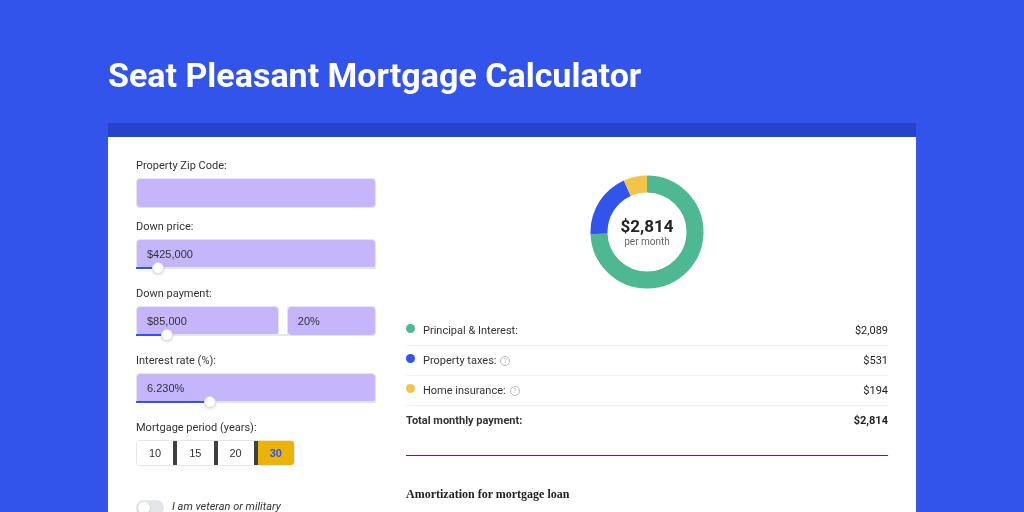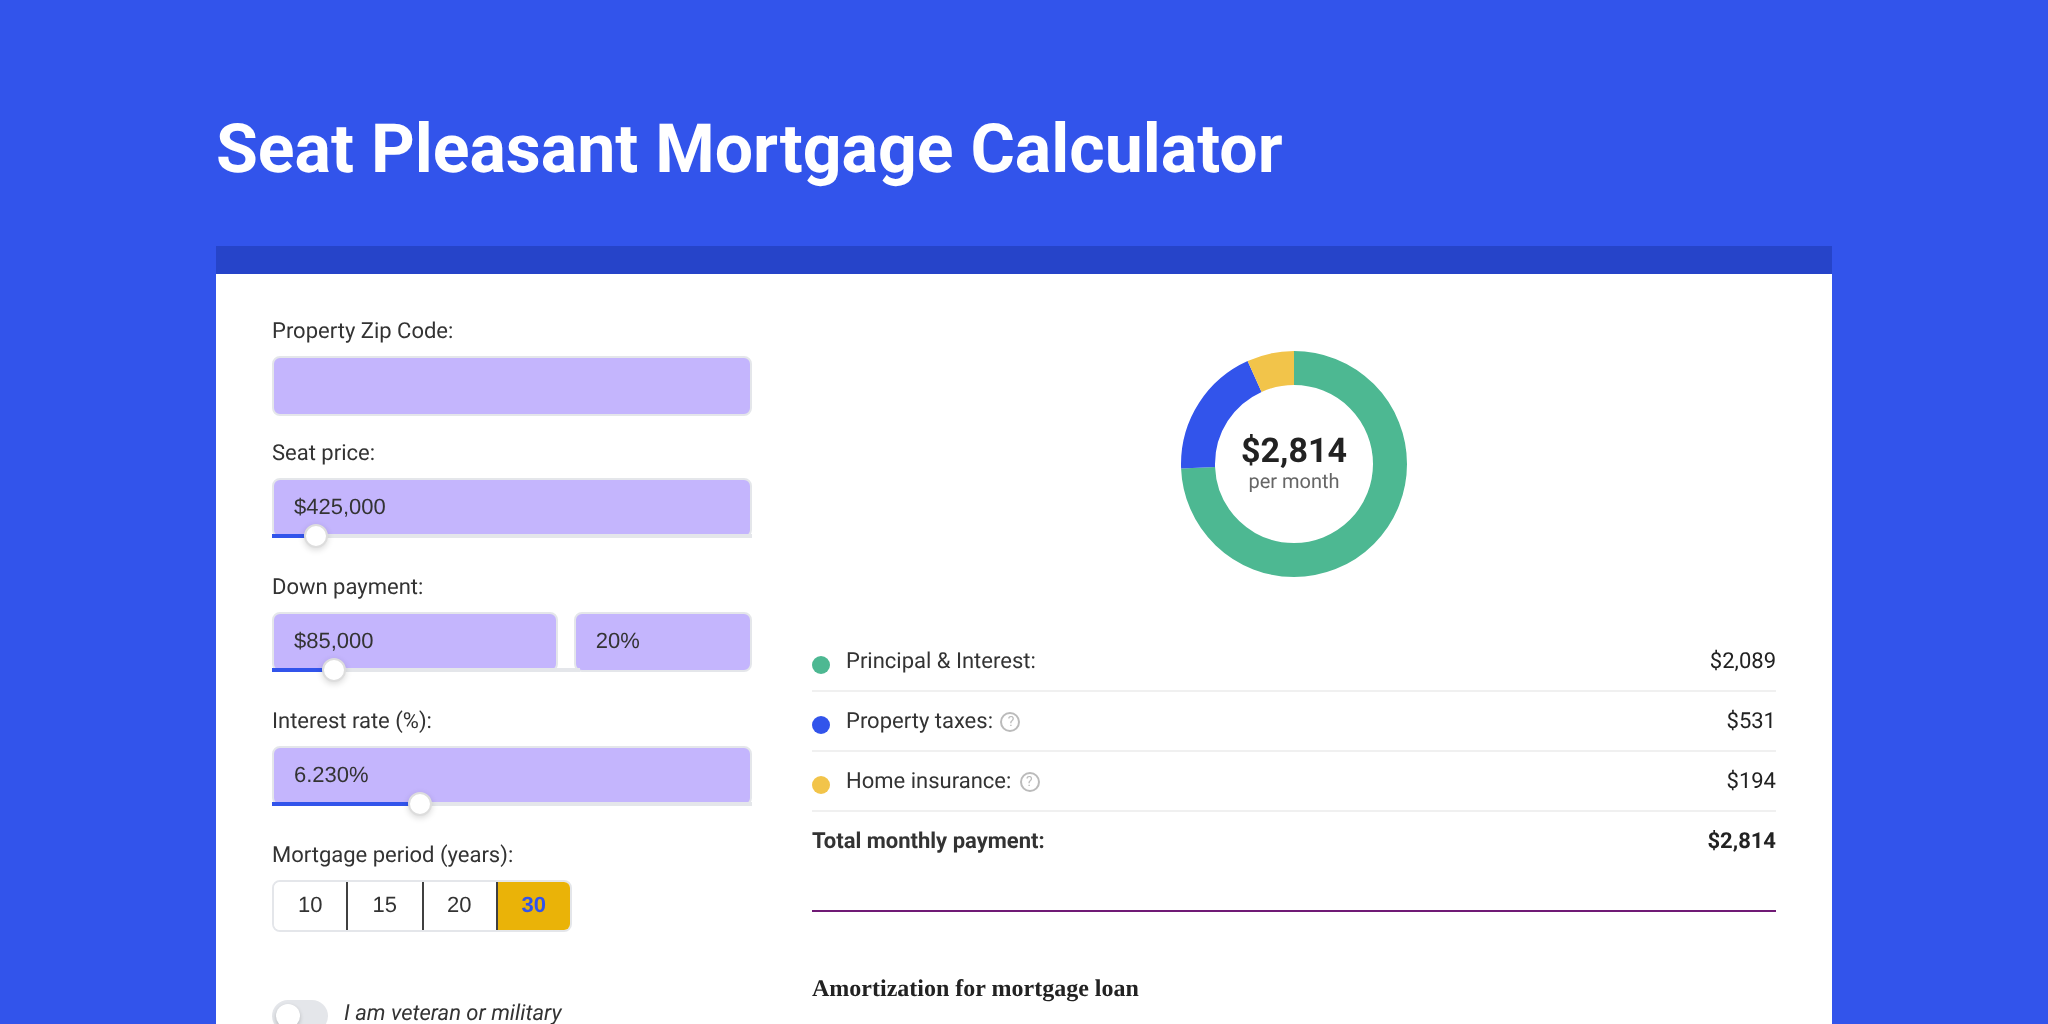--- a/index.html
+++ b/index.html
@@ -12,36 +12,36 @@
   .right { flex: 1; }
   .field-label { font-size: 11px; color: #333; margin-bottom: 6px; margin-top: 12px; }
   .left .field-label:first-child { margin-top: 0; }
   .input { width: 100%; border: 1px solid #e4e6ea; border-radius: 4px; padding: 8px 10px; font-size: 11px; color: #333; background: #c4b5fd; }
   .slider-wrap { position: relative; height: 8px; margin-top: -2px; }
   .slider-track { height: 2px; background: #e4e6ea; position: relative; }
   .slider-fill { height: 2px; background: #3254eb; position: absolute; left: 0; top: 0; }
   .slider-thumb { position: absolute; top: -5px; width: 12px; height: 12px; background: #fff; border: 1px solid #ddd; border-radius: 50%; box-shadow: 0 1px 3px rgba(0,0,0,0.15); }
   .dp-row { display: flex; gap: 8px; }
   .period-row { display: flex; gap: 0; border: 1px solid #e4e6ea; border-radius: 4px; overflow: hidden; width: fit-content; }
-  .period-btn { padding: 6px 12px; font-size: 11px; background: #fff; border: none; border-right: 1px solid #404040; cursor: pointer; color: #333; }
+  .period-btn { padding: 6px 12px; font-size: 11px; background: #fff; border: none; border-right: 4px solid #404040; cursor: pointer; color: #333; }
   .period-btn:last-child { border-right: none; }
   .period-btn.active { background: #eab308; color: #3254eb; font-weight: 600; }
   .toggle-row { display: flex; align-items: flex-start; gap: 8px; margin-top: 34px; font-style: italic; }
   .toggle { width: 28px; height: 16px; background: #e4e6ea; border-radius: 8px; position: relative; cursor: pointer; }
   .toggle-knob { width: 12px; height: 12px; background: #fff; border-radius: 50%; position: absolute; top: 2px; left: 2px; box-shadow: 0 1px 2px rgba(0,0,0,0.2); }
   .toggle-label { font-size: 11px; color: #333; }
   .section-title { font-size: 12px; font-weight: 700; color: #222; margin-bottom: 12px; }
   .donut-wrap { display: flex; justify-content: center; align-items: center; height: 145px; margin-bottom: 12px; }
   .donut { position: relative; width: 124px; height: 124px; }
   .donut svg { transform: rotate(-90deg); }
   .donut-center { position: absolute; top: 0; left: 0; width: 100%; height: 100%; display: flex; flex-direction: column; justify-content: center; align-items: center; }
   .donut-amount { font-size: 17px; font-weight: 700; color: #222; }
   .donut-sub { font-size: 10px; color: #666; }
   .legend { }
-  .legend-row { display: flex; align-items: flex-end; padding: 8px 0; border-bottom: 1px solid #f0f0f0; }
+  .legend-row { display: flex; align-items: flex-start; padding: 8px 0; border-bottom: 1px solid #f0f0f0; }
   .legend-dot { width: 9px; height: 9px; border-radius: 50%; margin-right: 8px; flex: 0 0 9px; }
   .legend-label { font-size: 11px; color: #333; flex: 1; display: flex; align-items: center; gap: 4px; }
   .info-icon { width: 10px; height: 10px; border: 1px solid #bbb; border-radius: 50%; display: inline-flex; align-items: center; justify-content: center; font-size: 7px; color: #bbb; }
   .legend-val { font-size: 11px; color: #222; }
   .legend-row.total .legend-label, .legend-row.total .legend-val { font-weight: 700; }
   .legend-row.total { border-bottom: none; }
   .amort { margin-top: 20px; border-top: 1px solid #701a75; padding-top: 31px; font-family: Liberation Serif, serif; }
   .amort-title { font-size: 12px; font-weight: 700; color: #222; margin-bottom: 8px; }
 </style>
 </head>
@@ -49,21 +49,21 @@
 
 <div class="outer">
   <h1 class="page-title">Seat Pleasant Mortgage Calculator</h1>
   <div class="dark-band"></div>
   <div class="card">
     <div class="left">
 
       <div class="field-label">Property Zip Code:</div>
       <input class="input" value="" style="">
 
-      <div class="field-label">Seat price:</div>
+      <div class="field-label">Down price:</div>
       <input class="input" value="$425,000" style="">
       <div class="slider-wrap">
         <div class="slider-track">
             <div class="slider-fill" id="price-fill" style="width: 9%;"></div>
           </div>
         <div class="slider-thumb" id="price-thumb" style="left: calc(9% - 6px);"></div>
       </div>
 
       <div class="field-label">Down payment:</div>
       <div class="dp-row">

